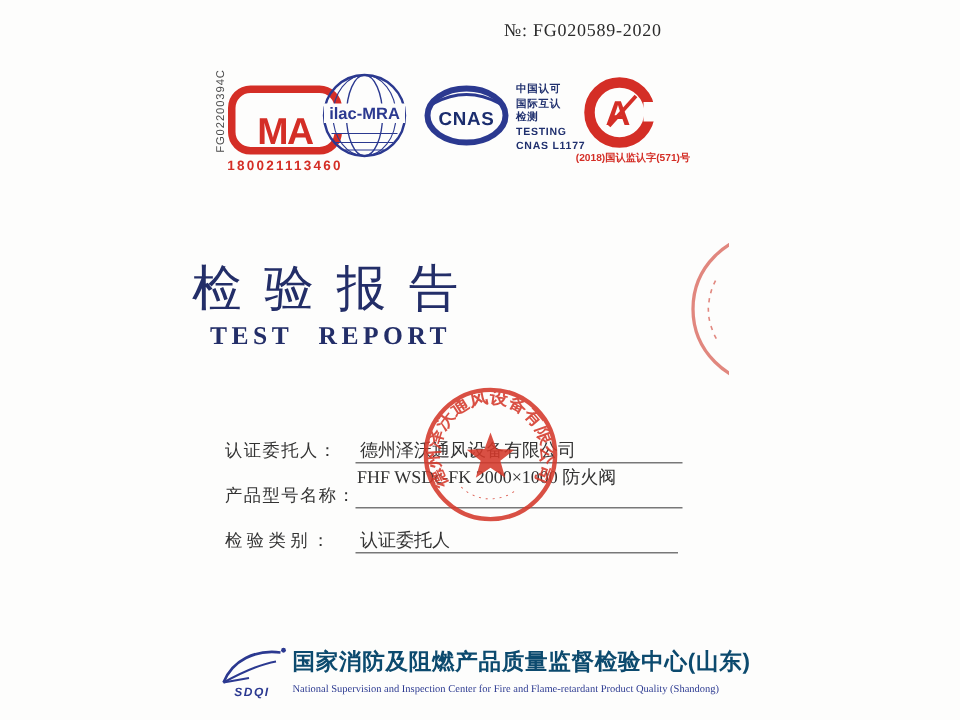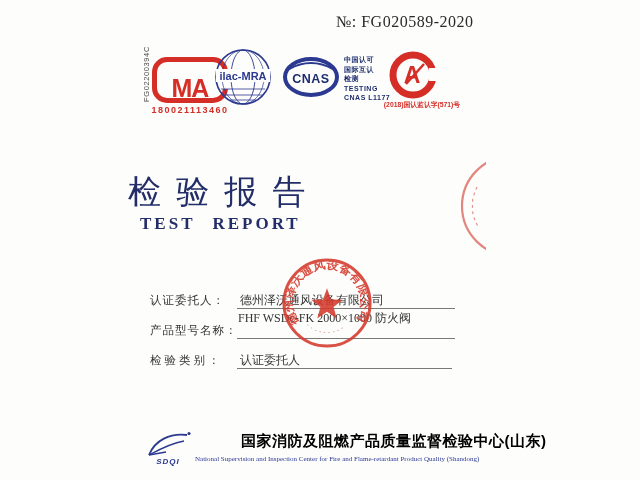--- a/index.html
+++ b/index.html
@@ -1,21 +1,21 @@
 <!DOCTYPE html>
 <html><head>
 <meta charset="utf-8">
 <style>
   * { margin:0; padding:0; box-sizing:border-box; }
   html,body { width:640px; height:480px; background:#fdfdfc; overflow:hidden; }
   body { position:relative; font-family:"Liberation Sans","DejaVu Sans",sans-serif; }
   .abs { position:absolute; }
 
   .report-no { left:336px; top:13px; font-family:"Liberation Serif","DejaVu Serif",serif;
-               font-size:16px; color:#2a2a2a; letter-spacing:0.5px; }
+               font-size:12px; color:#2a2a2a; letter-spacing:0.5px; }
 
   .cma-vcode { left:116px; top:68px; width:64px; height:12px; transform:rotate(-90deg);
                font-size:7.5px; color:#4a4a4a; letter-spacing:0.6px; text-align:center; }
   .cma-logo { left:152px; top:57px; width:76px; height:46px; border:5px solid #d42e26;
               border-radius:15px; display:flex; align-items:center; justify-content:center; }
   .cma-notch { position:absolute; right:-5px; top:15px; width:7px; height:12px; background:#fdfdfc; }
   .cma-letters { font-size:25px; font-weight:bold; color:#d42e26; letter-spacing:-1px;
                  font-family:"Liberation Sans",sans-serif;margin-top:16px; }
   .cma-number { left:146px; top:105px; width:88px; text-align:center; font-size:9px;
                 font-weight:bold; color:#d42e26; letter-spacing:1.5px; }
@@ -45,22 +45,22 @@
   .row3-label { left:150px; top:353px; letter-spacing:3px; } .row3-value { left:240px; top:352px; }
   .row3-line  { left:237px; top:368px; width:215px; }
 
   .company-seal { left:280px; top:256px; opacity:0.88; }
   .edge-seal-wrap { left:452px; top:152px; width:34px; height:106px; overflow:hidden; opacity:0.75; }
   .edge-seal-wrap svg { position:absolute; left:2px; top:-4px; }
 
   .footer-logo { left:146px; top:430px; }
   .footer-logo-text { left:146px; top:457px; width:44px; text-align:center; font-size:8px;
                       font-weight:bold; font-style:italic; color:#2b3990; letter-spacing:1px; }
-  .footer-zh { left:195px; top:432px; font-size:15px; font-weight:bold; color:#000000;
-               letter-spacing:0.5px;margin-left:46px; }
+  .footer-zh { left:195px; top:432px; font-size:15px; font-weight:bold; color:#0c4a6e;
+               letter-spacing:0.5px; }
   .footer-en { left:195px; top:455px; font-size:7px; color:#2b3990;
                font-family:"Liberation Serif","DejaVu Serif",serif;text-align:center; }
 </style>
 </head>
 <body>
 
 <div class="abs report-no"><span>№:</span> <span>FG020589-2020</span></div>
 
 <div class="abs cma-vcode">FG02200394C</div>
 

